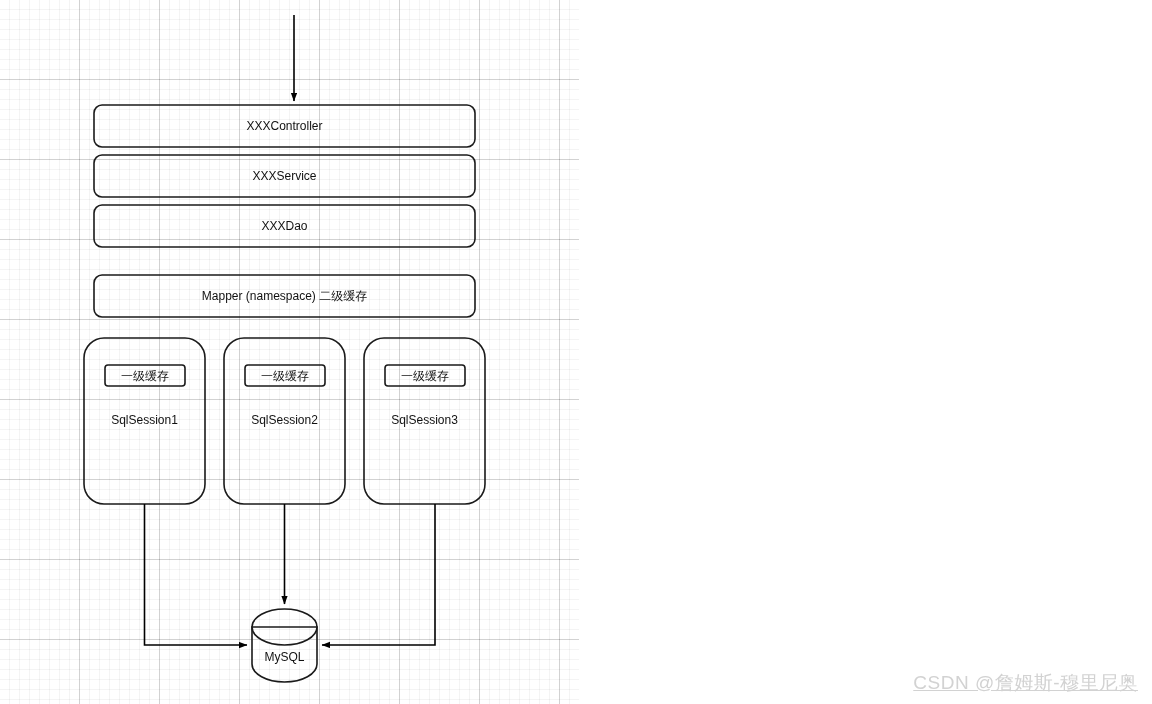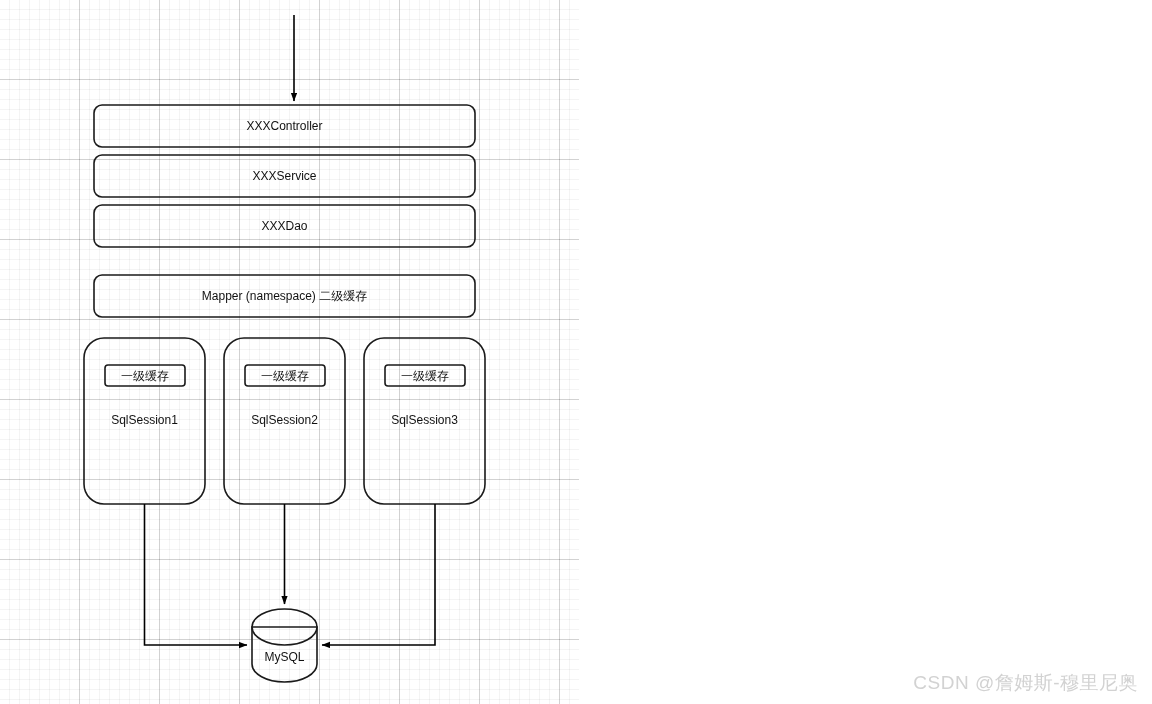--- a/index.html
+++ b/index.html
@@ -60,20 +60,21 @@
   #watermark {
     position: absolute;
     right: 14px;
     bottom: 8px;
     font-family: "Liberation Sans", "DejaVu Sans", sans-serif;
     font-size: 19px;
     color: #d2d2d2;
     letter-spacing: 0.5px;
     white-space: nowrap;
     user-select: none;
+    text-decoration: underline;
   }
 </style>
 </head>
 <body>
 
 <div id="canvas"></div>
 
 <svg id="diagram" viewBox="0 0 1152 704" xmlns="http://www.w3.org/2000/svg">
   <defs>
     <marker id="arrowhead" markerWidth="9" markerHeight="9" refX="8.2" refY="3.2" orient="auto" markerUnits="userSpaceOnUse">

